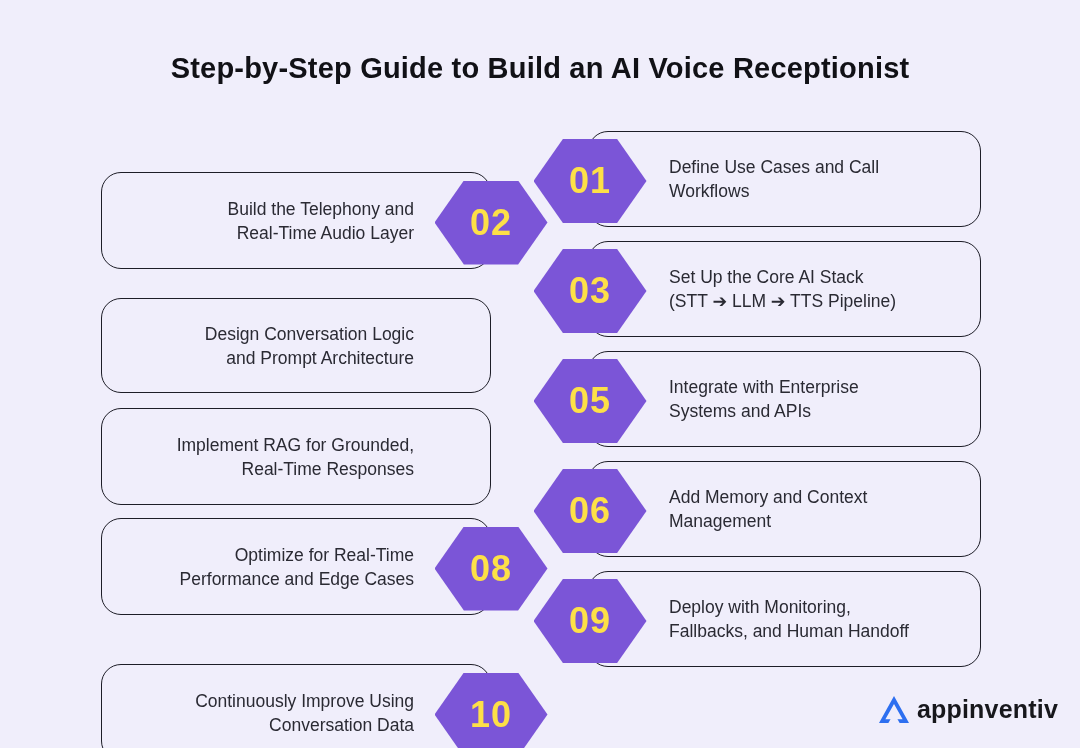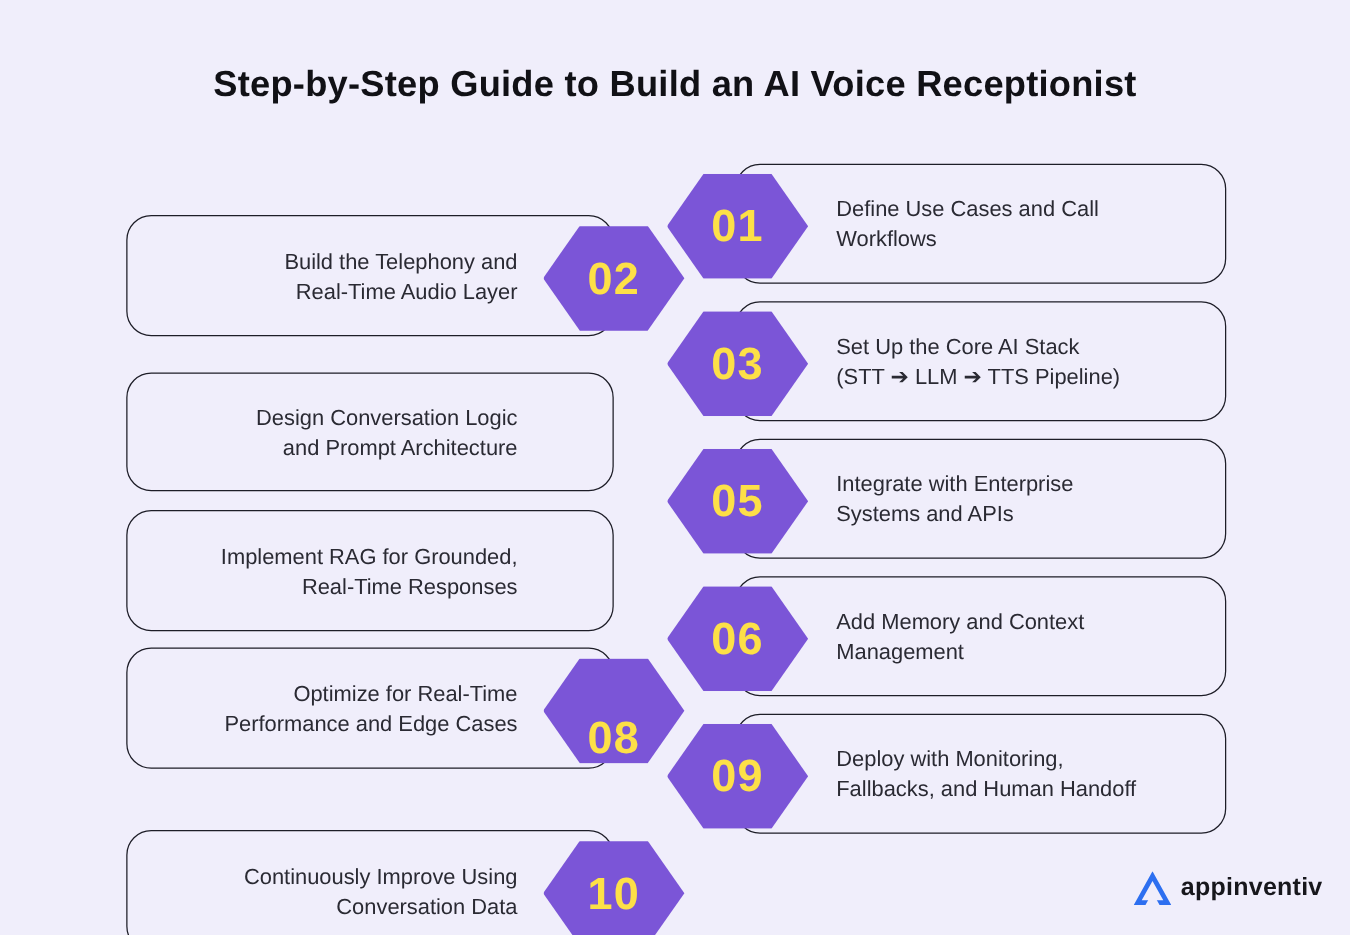--- a/index.html
+++ b/index.html
@@ -44,21 +44,21 @@
   }
   .hex .num{
     color:#fde047;font-size:36px;font-weight:700;letter-spacing:1px;
   }
 
   .logo{
     position:absolute;right:22px;bottom:24px;
     display:flex;align-items:center;gap:8px;
   }
   .logo-text{
-    font-size:20px;font-weight:700;color:#17171c;letter-spacing:.2px;
+    font-size:25px;font-weight:700;color:#17171c;letter-spacing:.2px;
   }
 </style>
 </head>
 <body>
 
 <div class="canvas">
   <h1 class="title">Step-by-Step Guide to Build an AI Voice Receptionist</h1>
 
   <div id="steps">
       <div class="step right" style="left: 588px; top: 131px; width: 393px; height: 96px;">
@@ -116,21 +116,21 @@
         </div>
         <div class="hex" style="left: -54.5px; top: 8px;">
           <span class="num">06</span>
         </div>
       </div>
       <div class="step left" style="left: 101px; top: 518px; width: 390px; height: 97px;">
         <div class="box">
           <div class="label">Optimize for Real-Time
 Performance and Edge Cases</div>
         </div>
-        <div class="hex" style="left: 333.5px; top: 8.5px; align-items: flex-end;">
+        <div class="hex" style="left: 333.5px; top: 8.5px;">
           <span class="num">08</span>
         </div>
       </div>
       <div class="step right" style="left: 588px; top: 571px; width: 393px; height: 96px;">
         <div class="box">
           <div class="label">Deploy with Monitoring,
 Fallbacks, and Human Handoff</div>
         </div>
         <div class="hex" style="left: -54.5px; top: 8px;">
           <span class="num">09</span>

